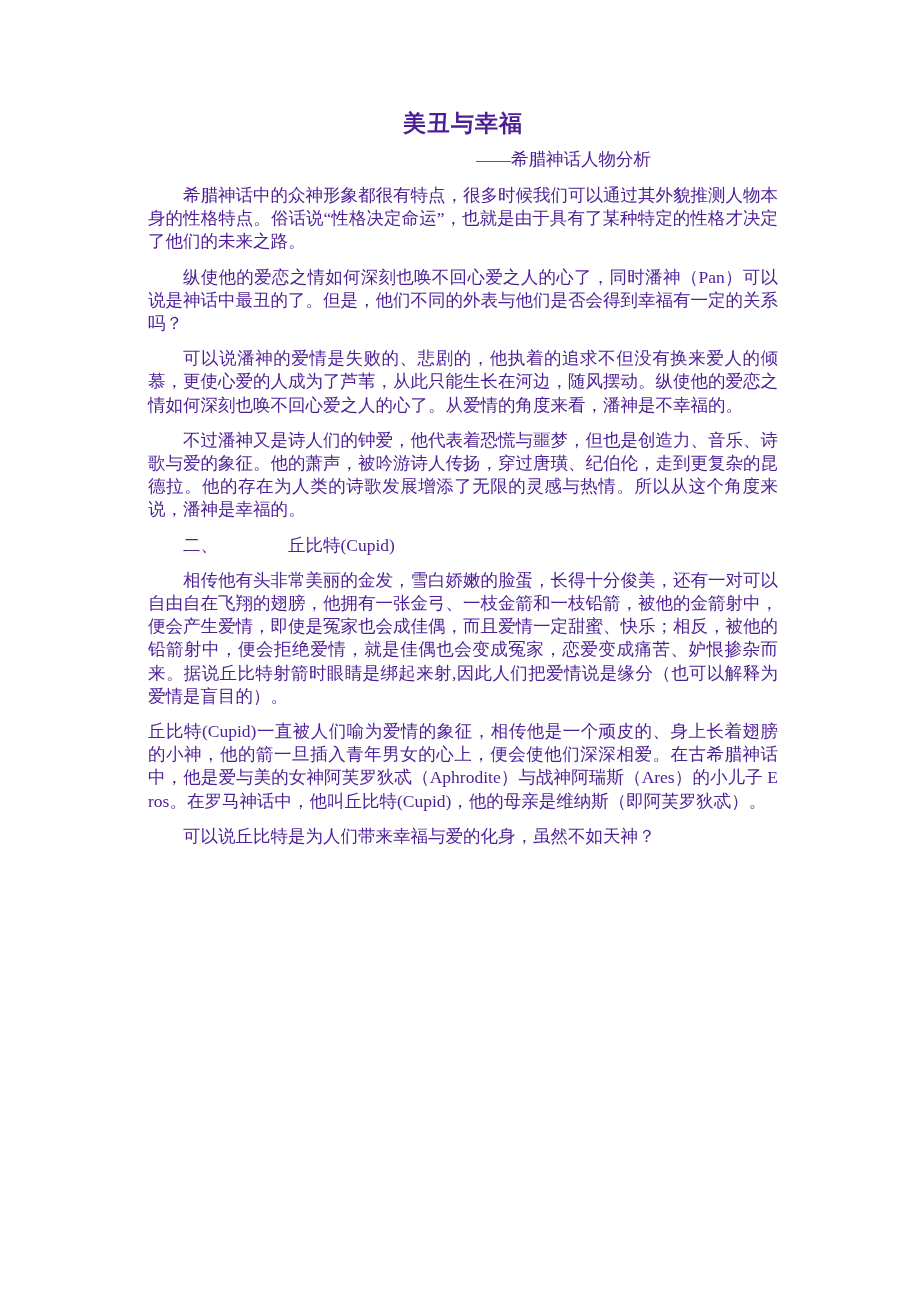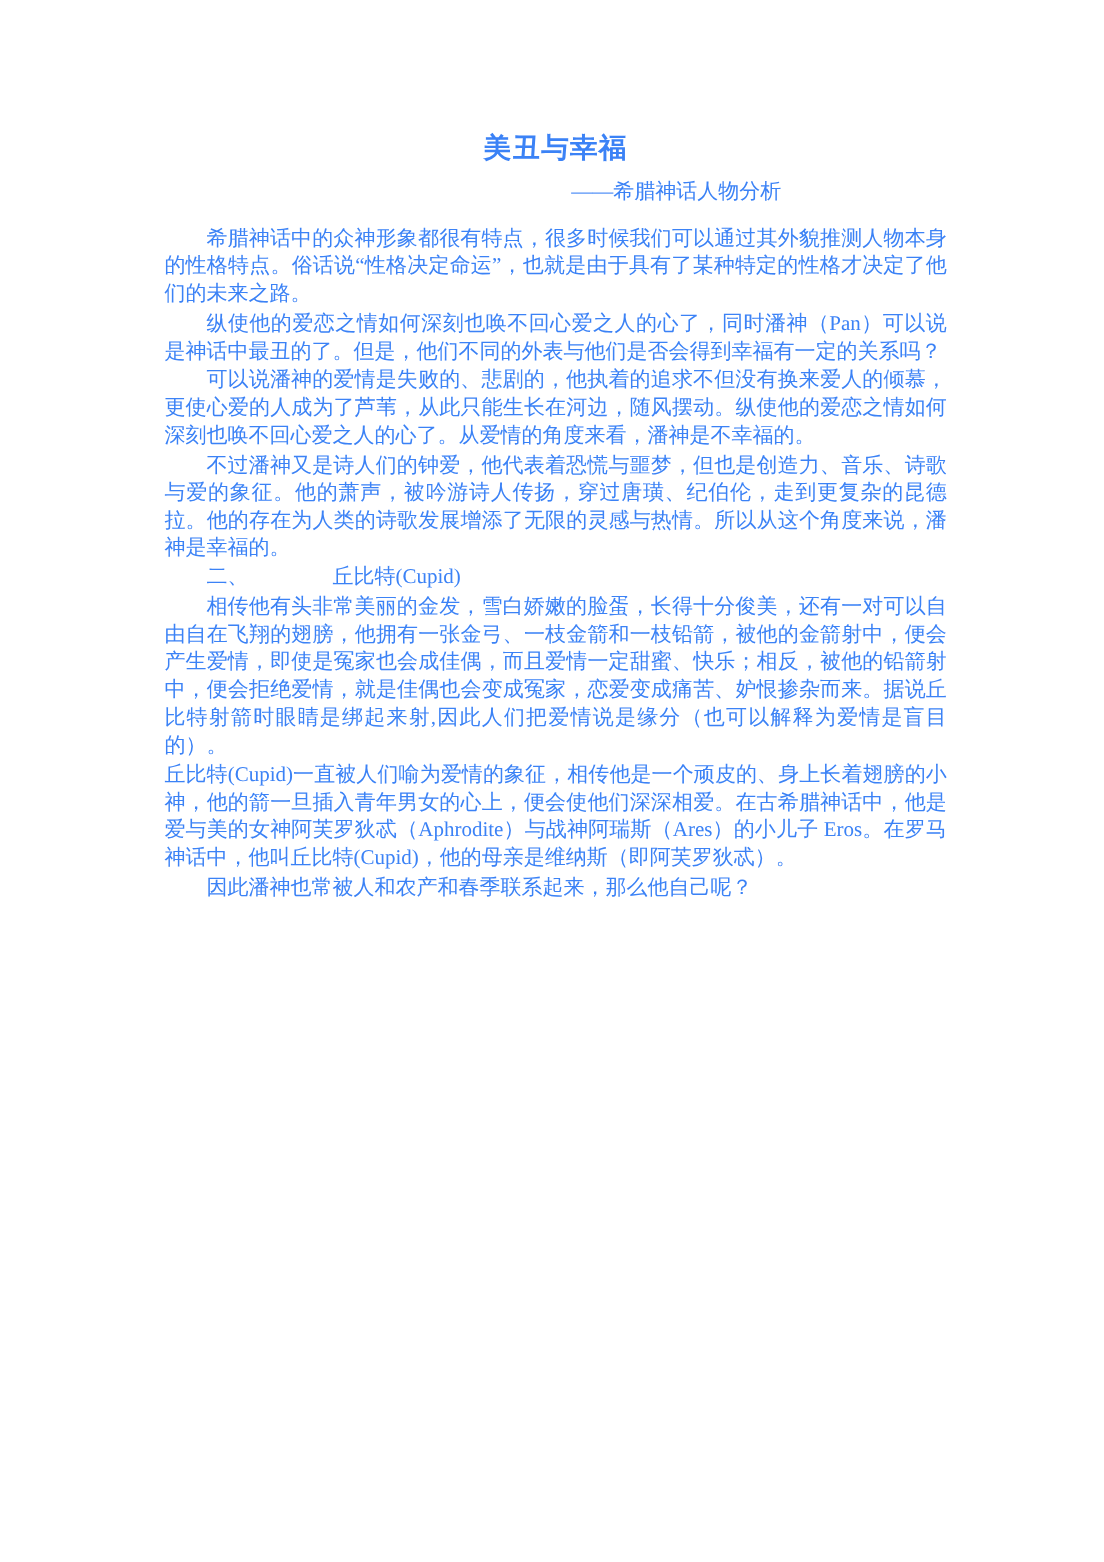--- a/index.html
+++ b/index.html
@@ -6,42 +6,42 @@
     margin: 0;
     padding: 0;
     background: #ffffff;
   }
   .page {
     position: relative;
     width: 920px;
     height: 1302px;
     box-sizing: border-box;
     background: #ffffff;
-    color: #3b82f6;
+    color: #4c1d95;
     padding: 108px 130px 40px 136px;
     font-family: "Liberation Serif", "DejaVu Serif", serif;
     font-size: 17.5px;
     line-height: 23.2px;
     overflow: hidden;
   }
   .title {
     font-size: 23px;
     font-weight: bold;
     text-align: center;
     margin: 0 0 6px 0;
     line-height: 32px;
     letter-spacing: 1px;
   }
   .subtitle {
-    margin: 0 0 15px 52%;
+    margin: 0 0 2px 52%;
     line-height: 26px;
     white-space: nowrap;
   }
   .para {
-    margin: 1px;
+    margin: 12px;
     text-align: justify;
     text-indent: 2em;
     word-break: break-all;
   }
   .para.flush {
     text-indent: 0;
   }
 </style>
 </head>
 <body>
@@ -50,14 +50,14 @@
   <h1 class="title">美丑与幸福</h1>
   <div class="subtitle">——希腊神话人物分析</div>
 
   <p class="para">希腊神话中的众神形象都很有特点，很多时候我们可以通过其外貌推测人物本身的性格特点。俗话说“性格决定命运”，也就是由于具有了某种特定的性格才决定了他们的未来之路。</p>
   <p class="para">纵使他的爱恋之情如何深刻也唤不回心爱之人的心了，同时潘神（Pan）可以说是神话中最丑的了。但是，他们不同的外表与他们是否会得到幸福有一定的关系吗？</p>
   <p class="para">可以说潘神的爱情是失败的、悲剧的，他执着的追求不但没有换来爱人的倾慕，更使心爱的人成为了芦苇，从此只能生长在河边，随风摆动。纵使他的爱恋之情如何深刻也唤不回心爱之人的心了。从爱情的角度来看，潘神是不幸福的。</p>
   <p class="para">不过潘神又是诗人们的钟爱，他代表着恐慌与噩梦，但也是创造力、音乐、诗歌与爱的象征。他的萧声，被吟游诗人传扬，穿过唐璜、纪伯伦，走到更复杂的昆德拉。他的存在为人类的诗歌发展增添了无限的灵感与热情。所以从这个角度来说，潘神是幸福的。</p>
   <p class="para">二、　　　　丘比特(Cupid)</p>
   <p class="para">相传他有头非常美丽的金发，雪白娇嫩的脸蛋，长得十分俊美，还有一对可以自由自在飞翔的翅膀，他拥有一张金弓、一枝金箭和一枝铅箭，被他的金箭射中，便会产生爱情，即使是冤家也会成佳偶，而且爱情一定甜蜜、快乐；相反，被他的铅箭射中，便会拒绝爱情，就是佳偶也会变成冤家，恋爱变成痛苦、妒恨掺杂而来。据说丘比特射箭时眼睛是绑起来射,因此人们把爱情说是缘分（也可以解释为爱情是盲目的）。</p>
   <p class="para flush">丘比特(Cupid)一直被人们喻为爱情的象征，相传他是一个顽皮的、身上长着翅膀的小神，他的箭一旦插入青年男女的心上，便会使他们深深相爱。在古希腊神话中，他是爱与美的女神阿芙罗狄忒（Aphrodite）与战神阿瑞斯（Ares）的小儿子 Eros。在罗马神话中，他叫丘比特(Cupid)，他的母亲是维纳斯（即阿芙罗狄忒）。</p>
-  <p class="para">因此潘神也常被人和农产和春季联系起来，那么他自己呢？</p>
+  <p class="para">可以说丘比特是为人们带来幸福与爱的化身，虽然不如天神？</p>
 </div>
 
 </body></html>

